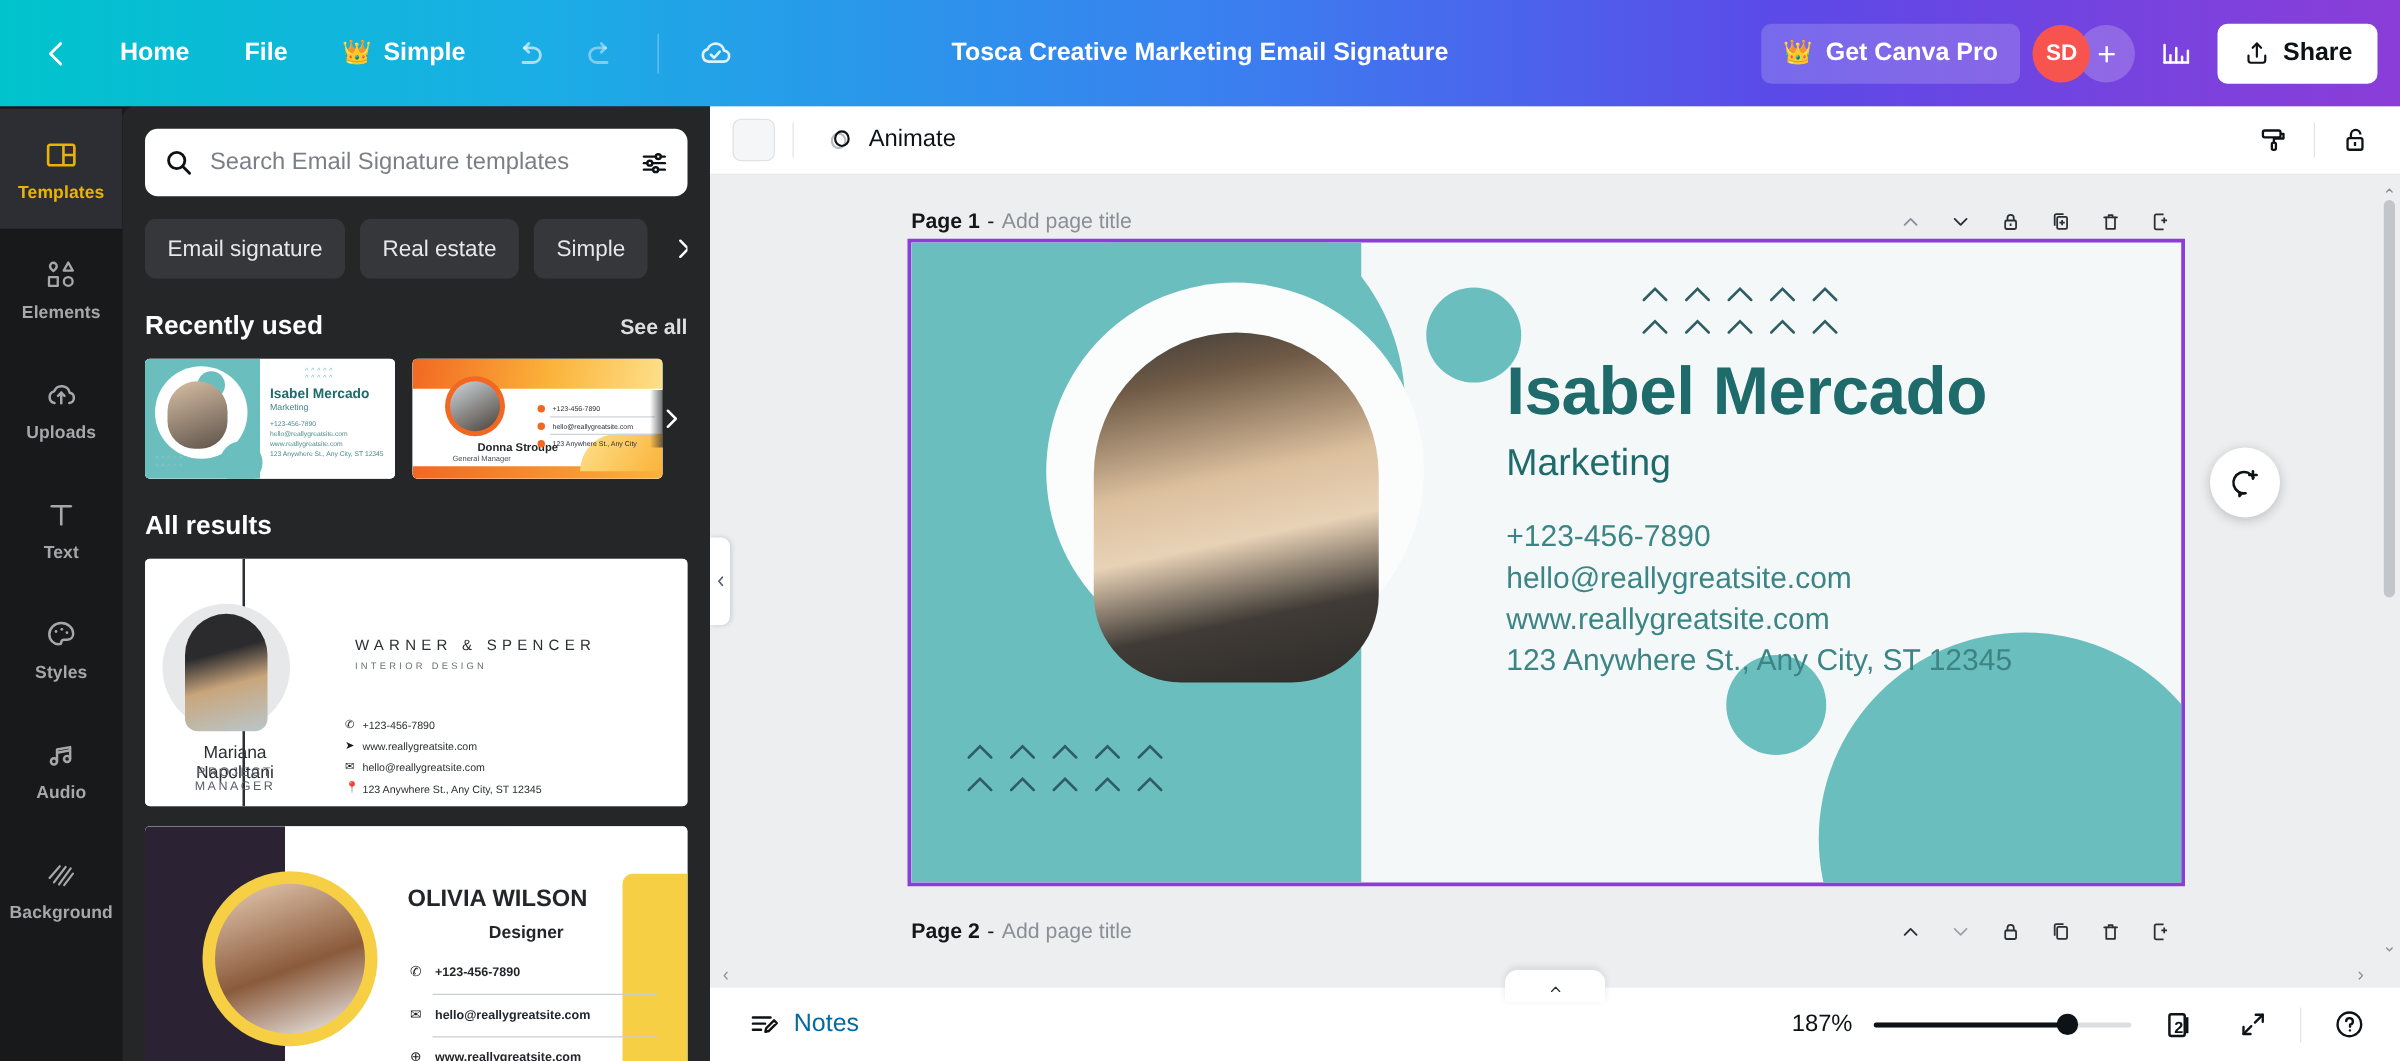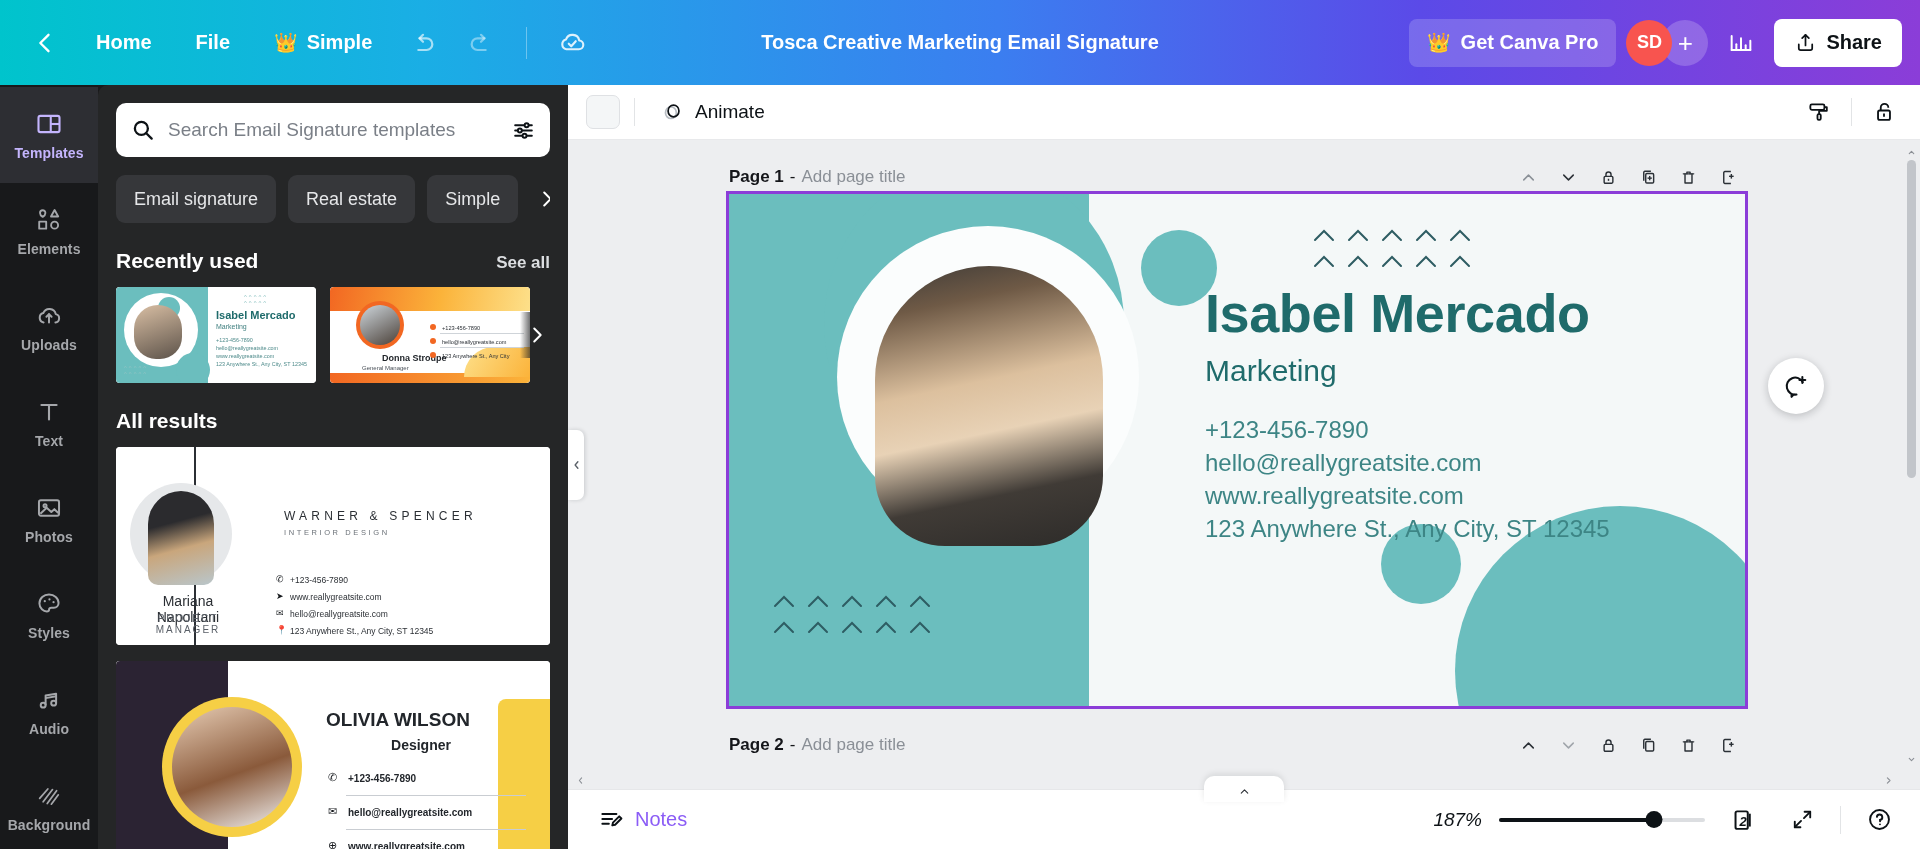--- a/index.html
+++ b/index.html
@@ -62,21 +62,21 @@
 
   
   .rail {
     width:98px; flex:0 0 98px; background:#18191b; display:flex;
     flex-direction:column; padding-top:2px; overflow:hidden;
   }
   .rail-item {
     height:96px; display:flex; flex-direction:column; align-items:center;
     justify-content:center; gap:7px; cursor:pointer; color:#a5a7ab; flex:0 0 auto;
   }
-  .rail-item.active { background:#2d2e33; color:#c4b5fd; }
+  .rail-item.active { background:#2d2e33; color:#eab308; }
   .rail-label { font-size:14px; font-weight:bold; letter-spacing:.1px; }
   .rail-ic { width:28px; height:28px; display:block; }
 
   
   .panel {
     width:470px; flex:0 0 470px; background:#252627; display:flex;
     flex-direction:column; overflow:hidden; border-top-left-radius:10px;
   }
   .panel-top { padding:18px 18px 0 18px; }
   .searchbox {
@@ -198,23 +198,23 @@
     align-items:center; justify-content:center; color:#8c9096; cursor:pointer;
   }
 
   
   .bottombar {
     height:60px; flex:0 0 60px; background:#fff; display:flex; align-items:center;
     padding:0 20px 0 18px; border-top:1px solid #e6e7e9; position:relative; z-index:30;
   }
   .notes-btn {
     display:flex; align-items:center; gap:11px; height:42px; padding:0 12px;
-    border-radius:7px; cursor:pointer; font-size:20px; color:#8b5cf6;
-  }
-  .bb-right { margin-left:auto; display:flex; align-items:center; gap:17px;font-style:italic; }
+    border-radius:7px; cursor:pointer; font-size:20px; color:#0369a1;
+  }
+  .bb-right { margin-left:auto; display:flex; align-items:center; gap:17px; }
   .zoom-val { font-size:19px; color:#0d1216; min-width:62px; text-align:right; }
   .zoom-slider { position:relative; width:206px; height:20px; cursor:pointer; display:flex; align-items:center; }
   .zs-track { position:absolute; left:0; right:0; height:4px; background:#dcdee1; border-radius:2px; }
   .zs-fill { position:absolute; left:0; height:4px; background:#0d1216; border-radius:2px; width:75%; }
   .zs-knob {
     position:absolute; left:75%; width:17px; height:17px; border-radius:50%;
     background:#0d1216; transform:translateX(-50%); cursor:grab;
   }
   .pages-btn {
     display:flex; align-items:center; justify-content:center; position:relative;
@@ -342,28 +342,20 @@
             <line x1="12" y1="10.4" x2="12" y2="17.6"></line>
           </svg>
         <span class="rail-label">Uploads</span>
       </div>
       <div class="rail-item">
         <svg class="rail-ic" viewBox="0 0 24 24" fill="none" stroke="currentColor" stroke-width="1.8" stroke-linecap="round">
             <line x1="5.5" y1="6" x2="18.5" y2="6"></line>
             <line x1="12" y1="6" x2="12" y2="18.4"></line>
           </svg>
         <span class="rail-label">Text</span>
-      </div>
-      <div class="rail-item">
-        <svg class="rail-ic" viewBox="0 0 24 24" fill="none" stroke="currentColor" stroke-width="1.7" stroke-linejoin="round">
-            <rect x="3.4" y="5.4" width="17.2" height="13.2" rx="1.6"></rect>
-            <circle cx="8.6" cy="10" r="1.3"></circle>
-            <polyline points="4.6 17 10 11.8 14 15.4 16.6 13 20 16.3"></polyline>
-          </svg>
-        <span class="rail-label">Photos</span>
       </div>
       <div class="rail-item">
         <svg class="rail-ic" viewBox="0 0 24 24" fill="none" stroke="currentColor" stroke-width="1.7" stroke-linejoin="round">
             <path d="M12 3.8c-4.5 0-8.2 3.4-8.2 7.7 0 4.3 3.5 6.9 6.3 6.9 1.6 0 2-.8 2-1.6 0-1.3 1-1.6 2-1.6h2.1c2.3 0 4-1.8 4-4C20.2 7 16.5 3.8 12 3.8z"></path>
             <circle cx="8.4" cy="9.6" r=".95" fill="currentColor" stroke="none"></circle>
             <circle cx="12.4" cy="8.1" r=".95" fill="currentColor" stroke="none"></circle>
             <circle cx="15.9" cy="10.4" r=".95" fill="currentColor" stroke="none"></circle>
           </svg>
         <span class="rail-label">Styles</span>
       </div>

